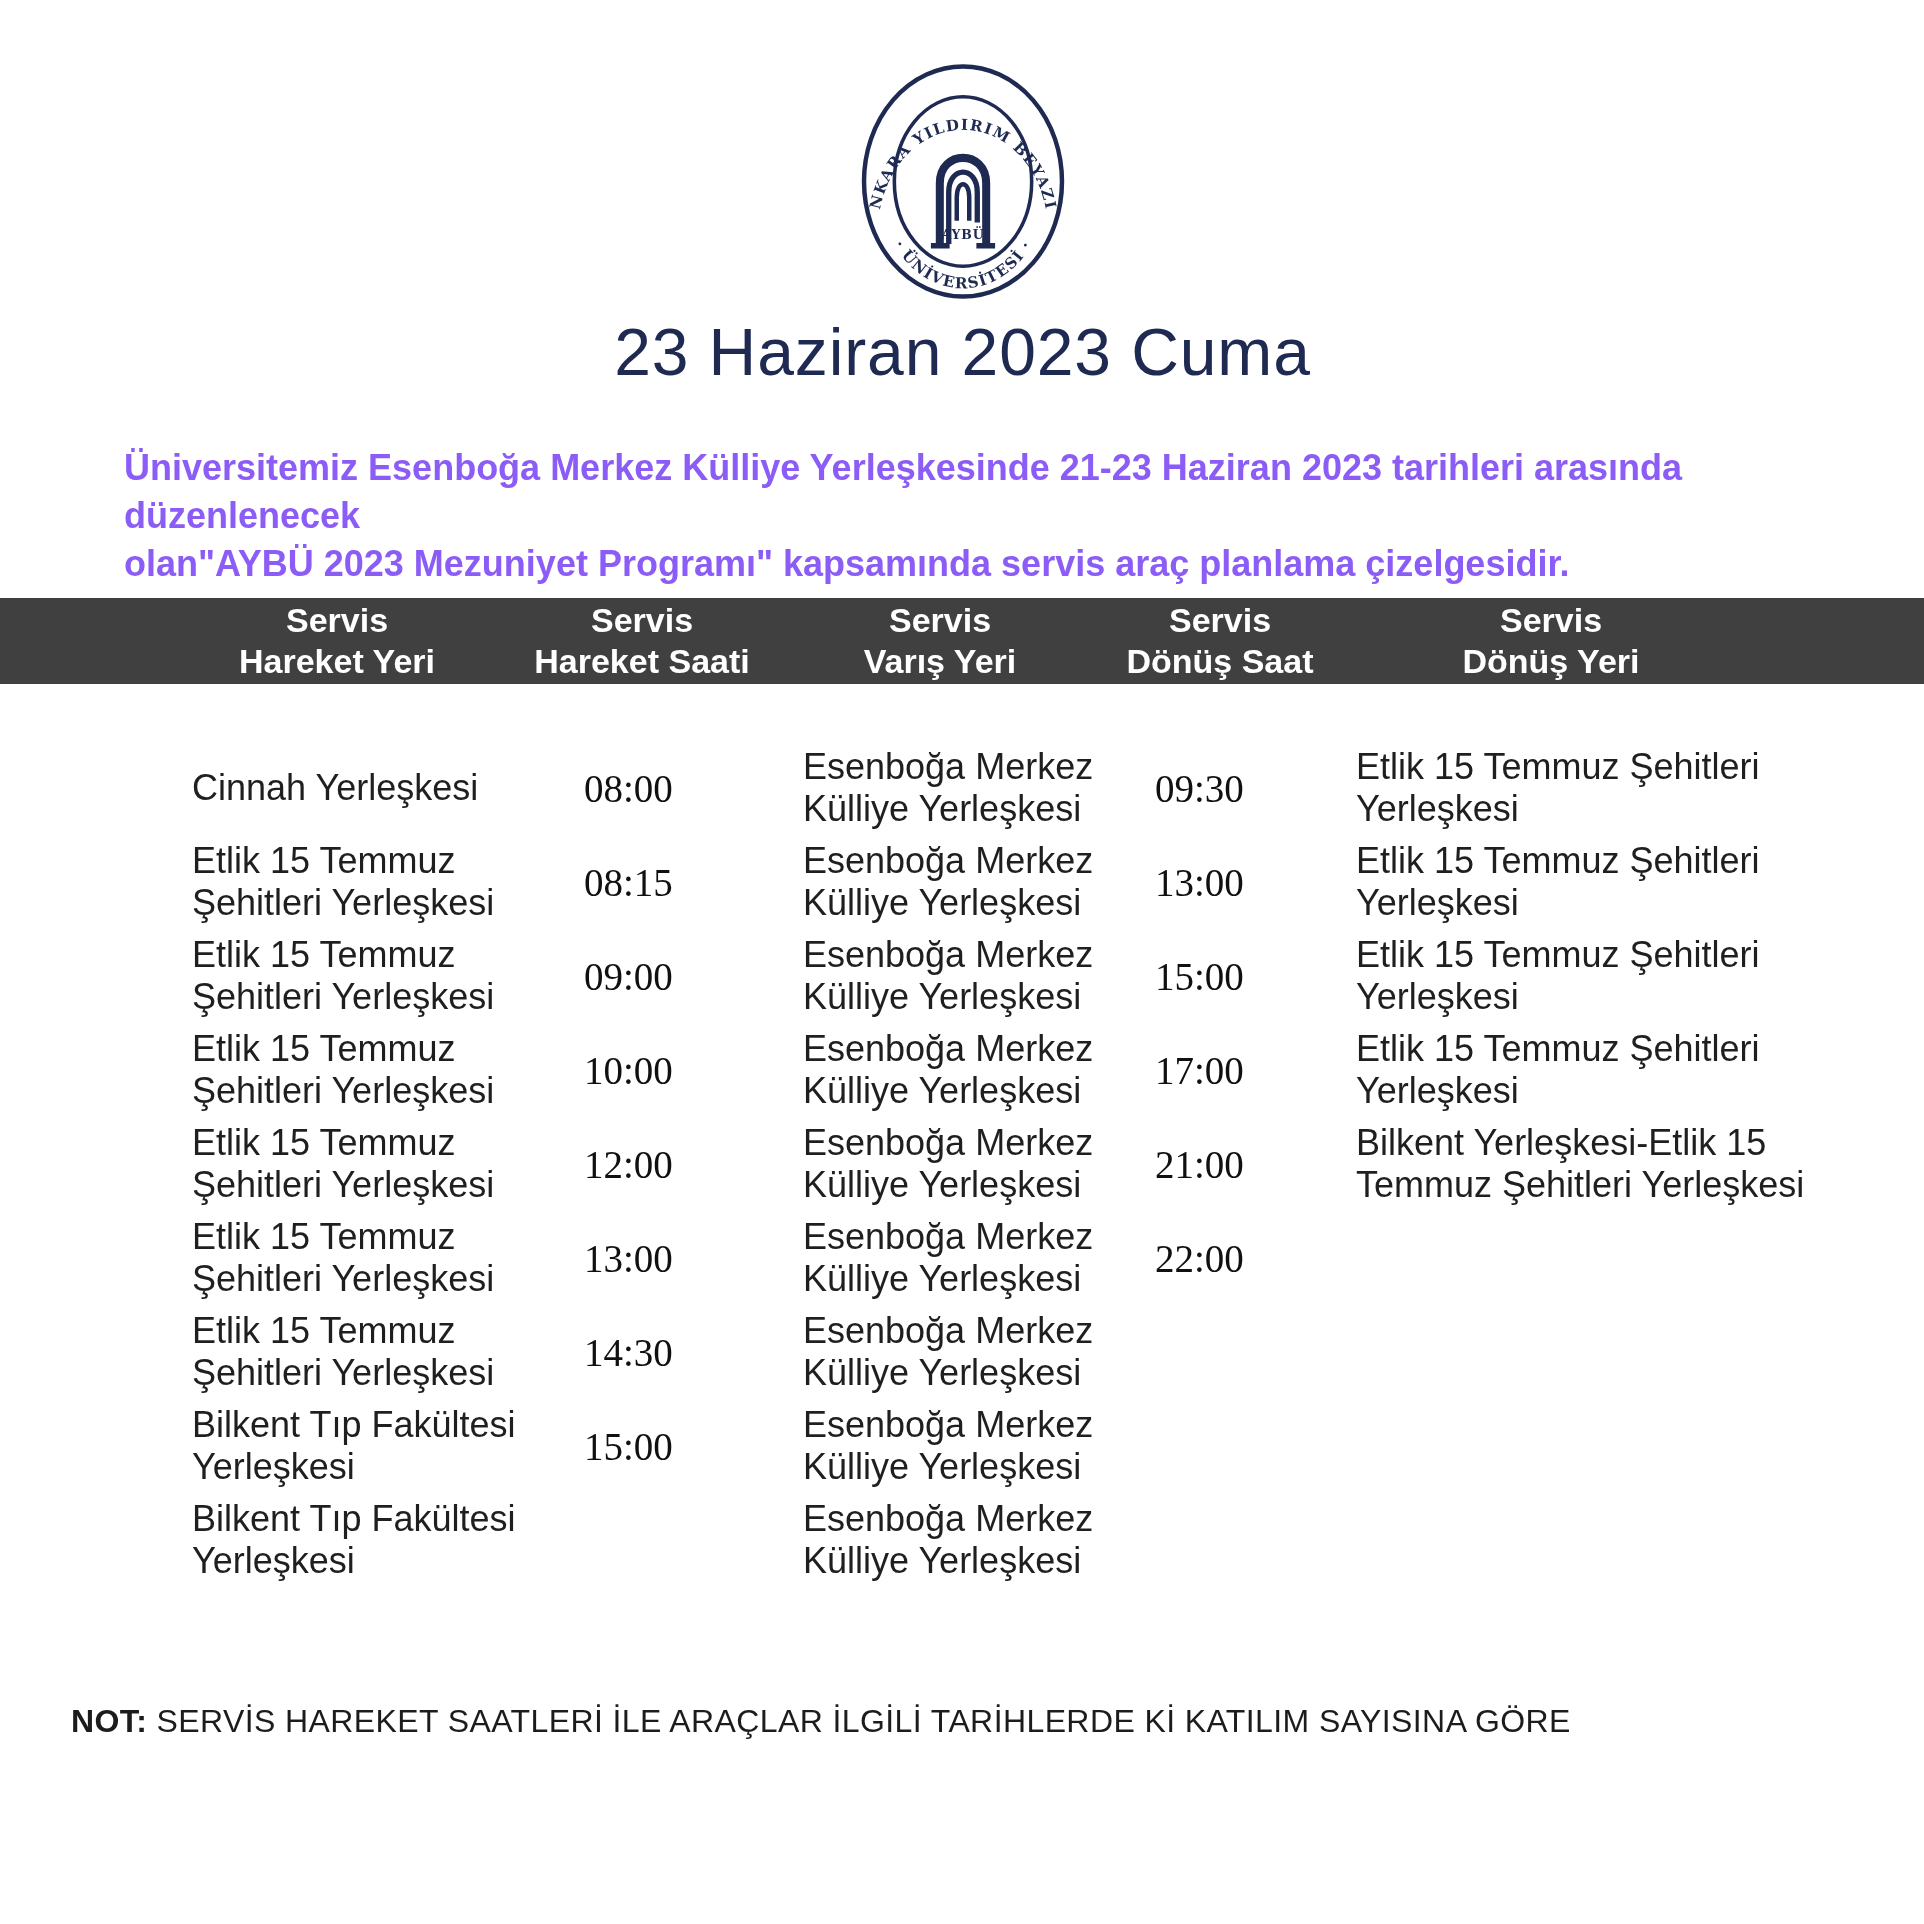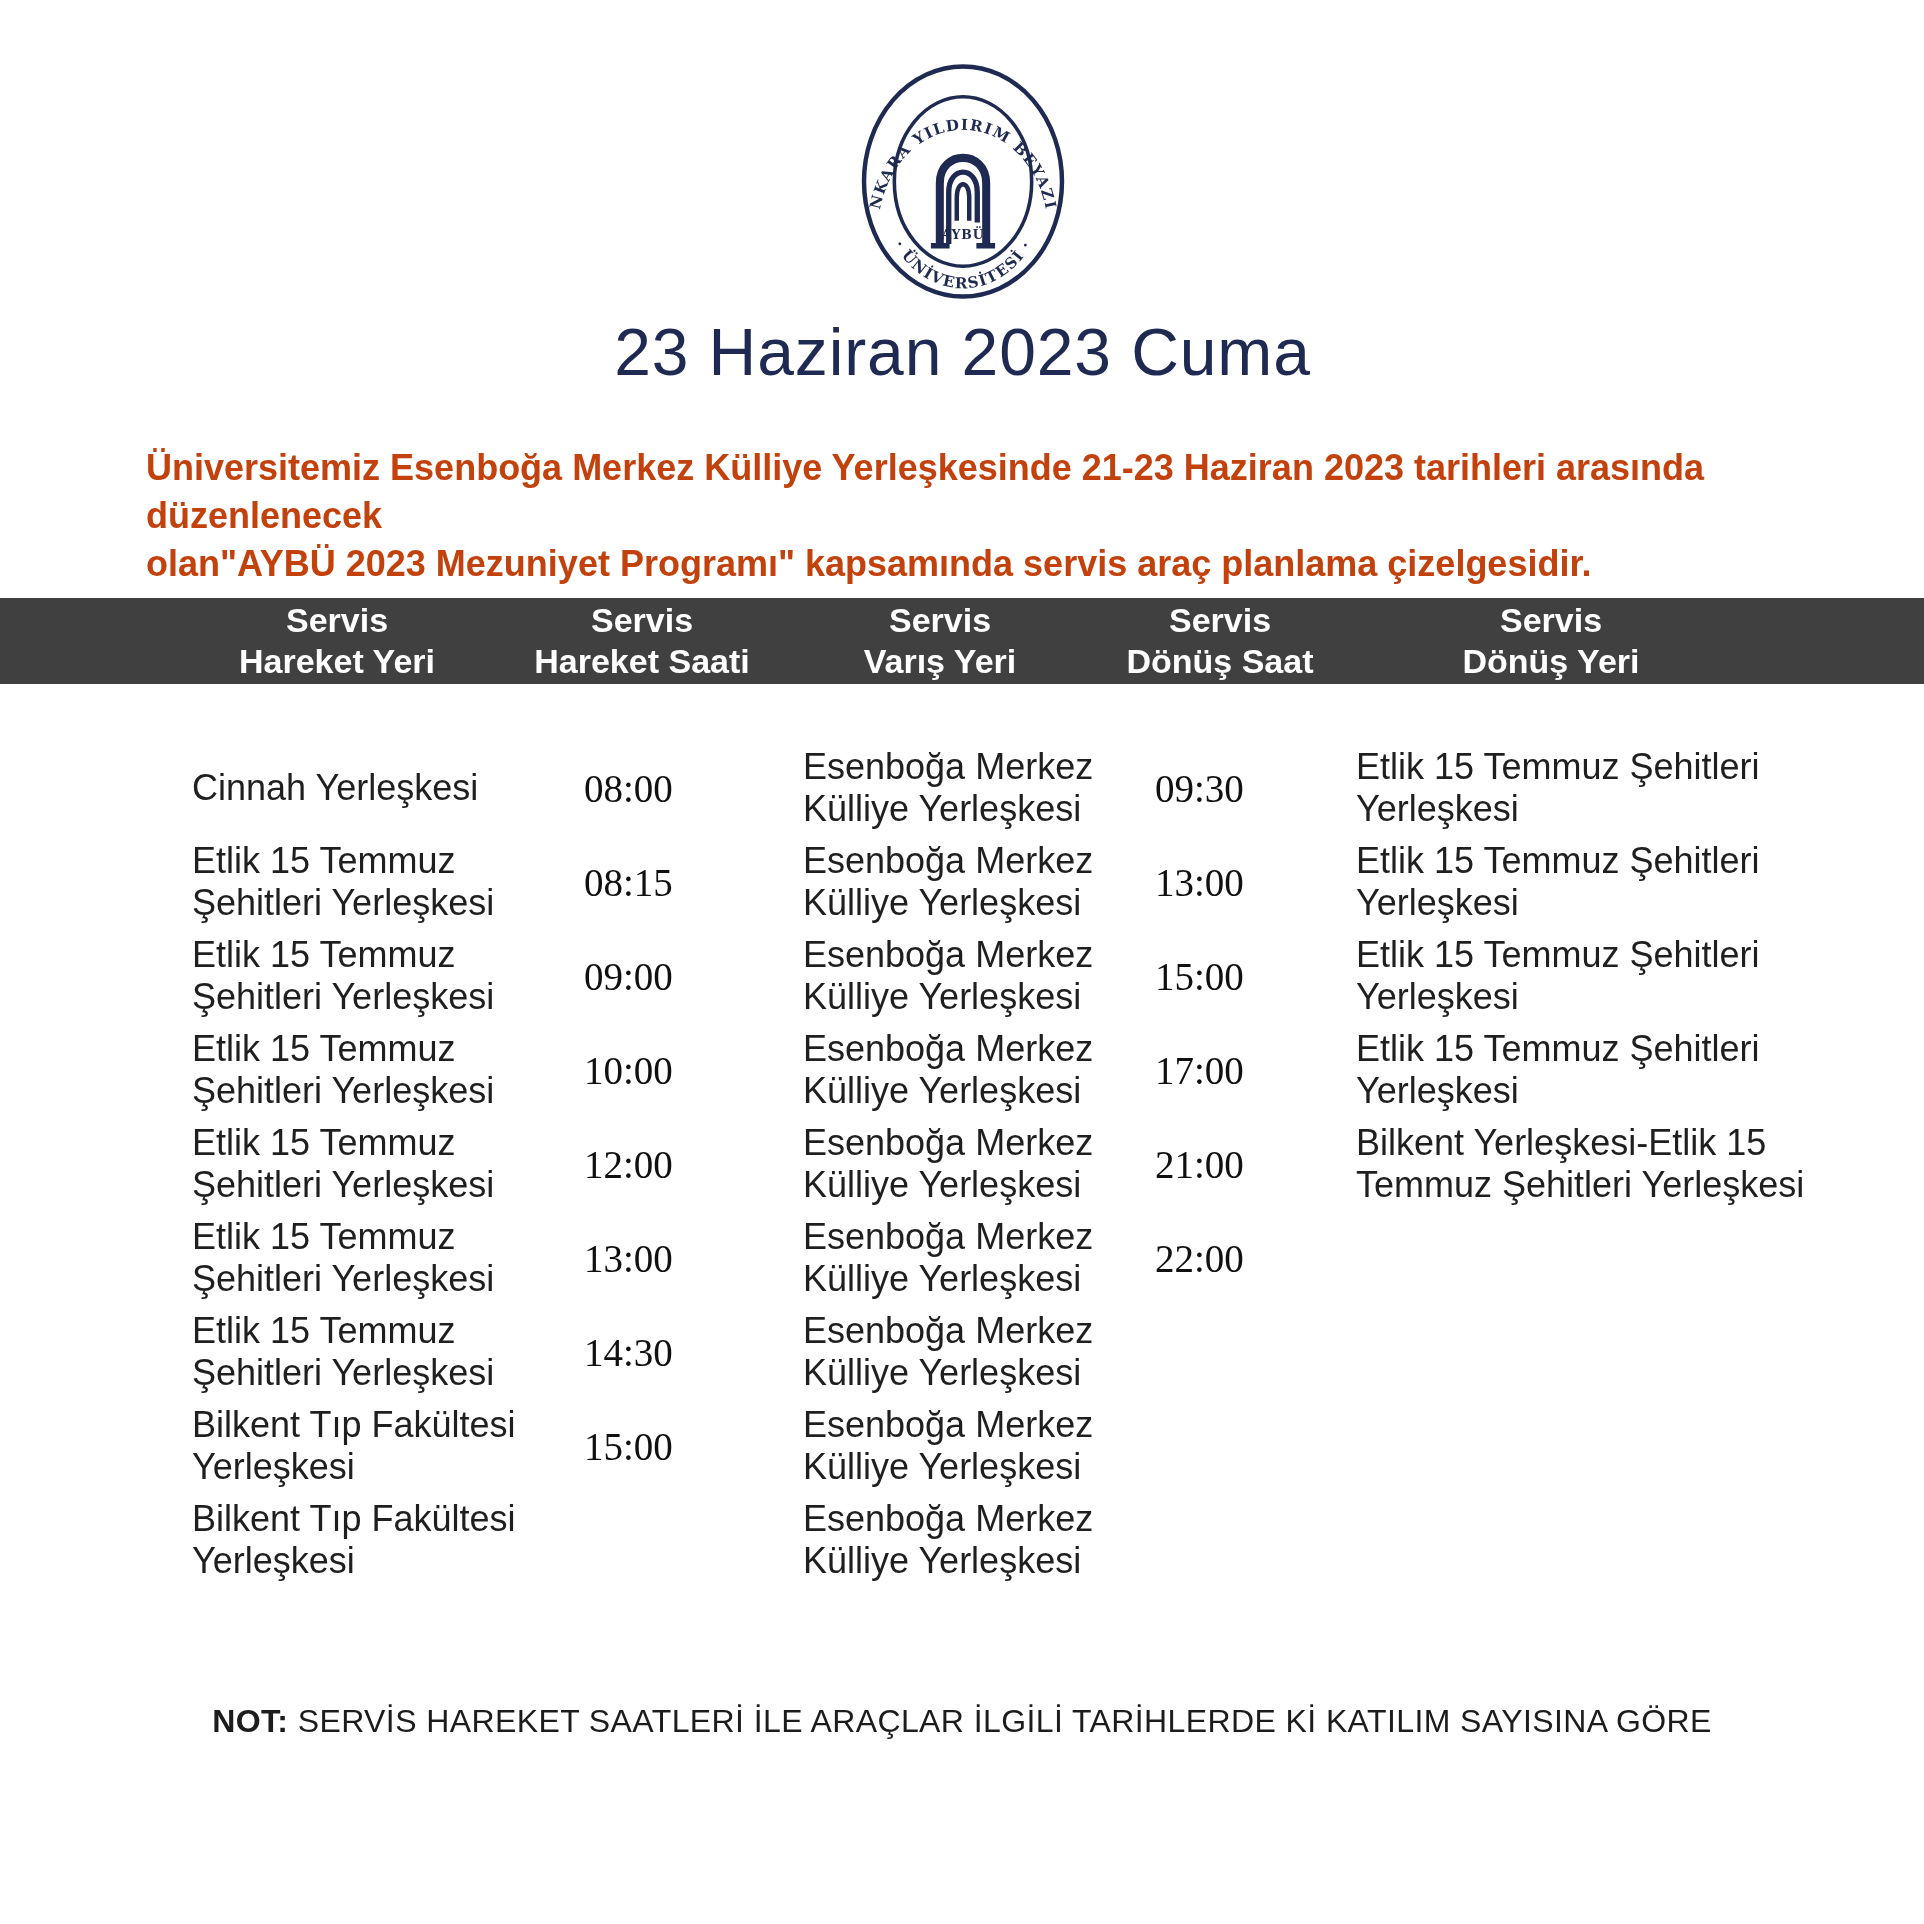--- a/index.html
+++ b/index.html
@@ -15,23 +15,23 @@
     position:absolute;top:62px;left:50%;transform:translateX(-50%);
     width:207px;height:239px;
   }
   .page-title{
     position:absolute;top:314px;left:0;width:1925px;
     text-align:center;
     font-size:66px;font-weight:400;letter-spacing:0.9px;
     color:#1e2a52;
   }
   .intro{
-    position:absolute;top:444px;left:146px;width:1657px;
+    position:absolute;top:444px;left:124px;width:1657px;
     font-size:36px;font-weight:600;line-height:1.33;
-    color:#c2410c;
+    color:#8b5cf6;
   }
   .header-bar{
     position:absolute;top:598px;left:0;width:1925px;height:86px;
     background:#404040;
   }
   .header-cell{
     position:absolute;top:50%;transform:translate(-50%,-50%);
     width:339px;text-align:center;
     color:#ffffff;font-weight:700;font-size:34px;line-height:1.22;
   }
@@ -46,21 +46,20 @@
   }
   .cell-place{
     font-size:36px;line-height:1.18;color:#1f1f1f;
   }
   .cell-time{
     font-family:"Liberation Serif","DejaVu Serif",serif;
     font-size:39px;color:#101010;text-align:left;
   }
   .note{
     position:absolute;top:1700px;left:71px;width:1782px;
-    text-align:center;
     font-size:32px;line-height:1.34;letter-spacing:0.4px;
     color:#1c1c1c;
   }
   .note b{font-weight:700;}
   .seal-text{
     font-family:"DejaVu Serif","Liberation Serif",serif;
     font-weight:700;
     fill:#1e2a52;
   }
 </style>

